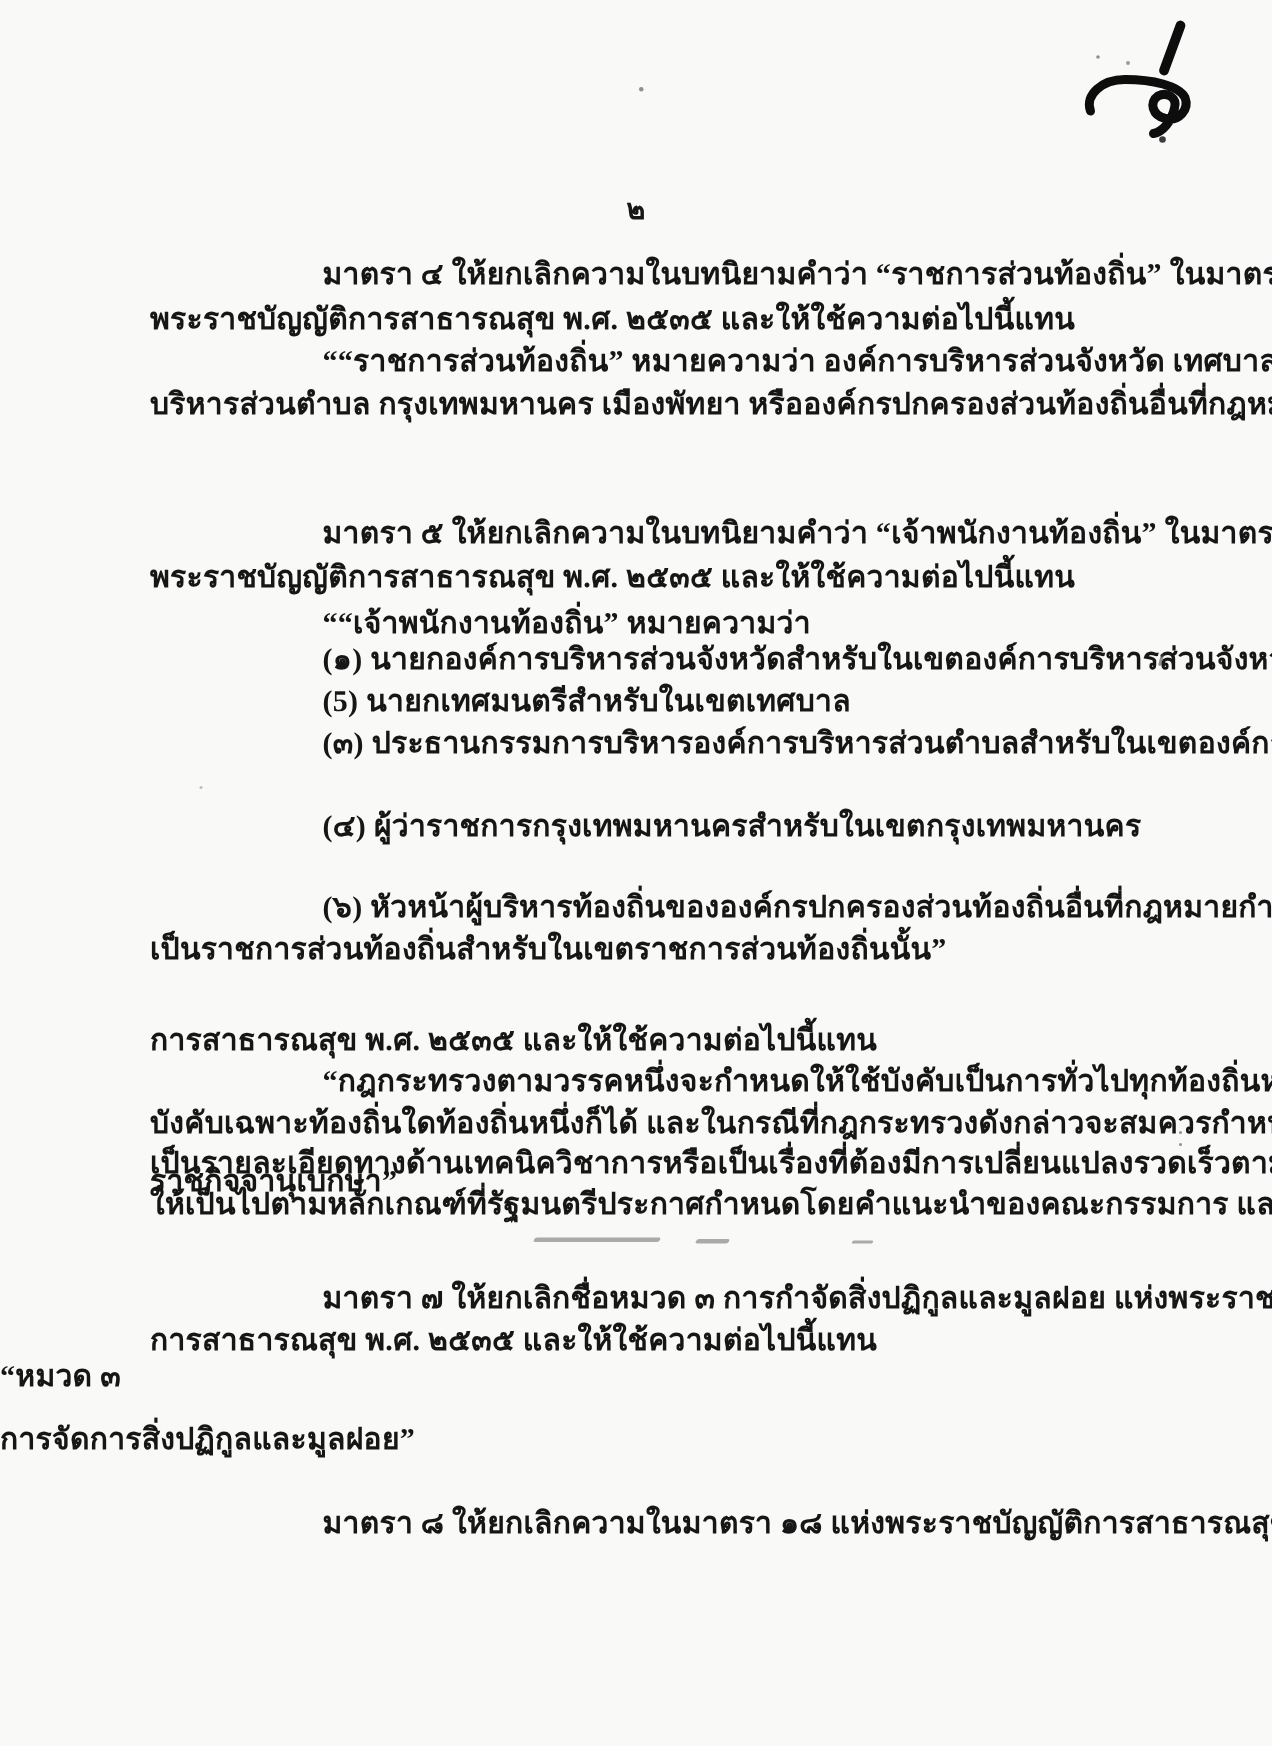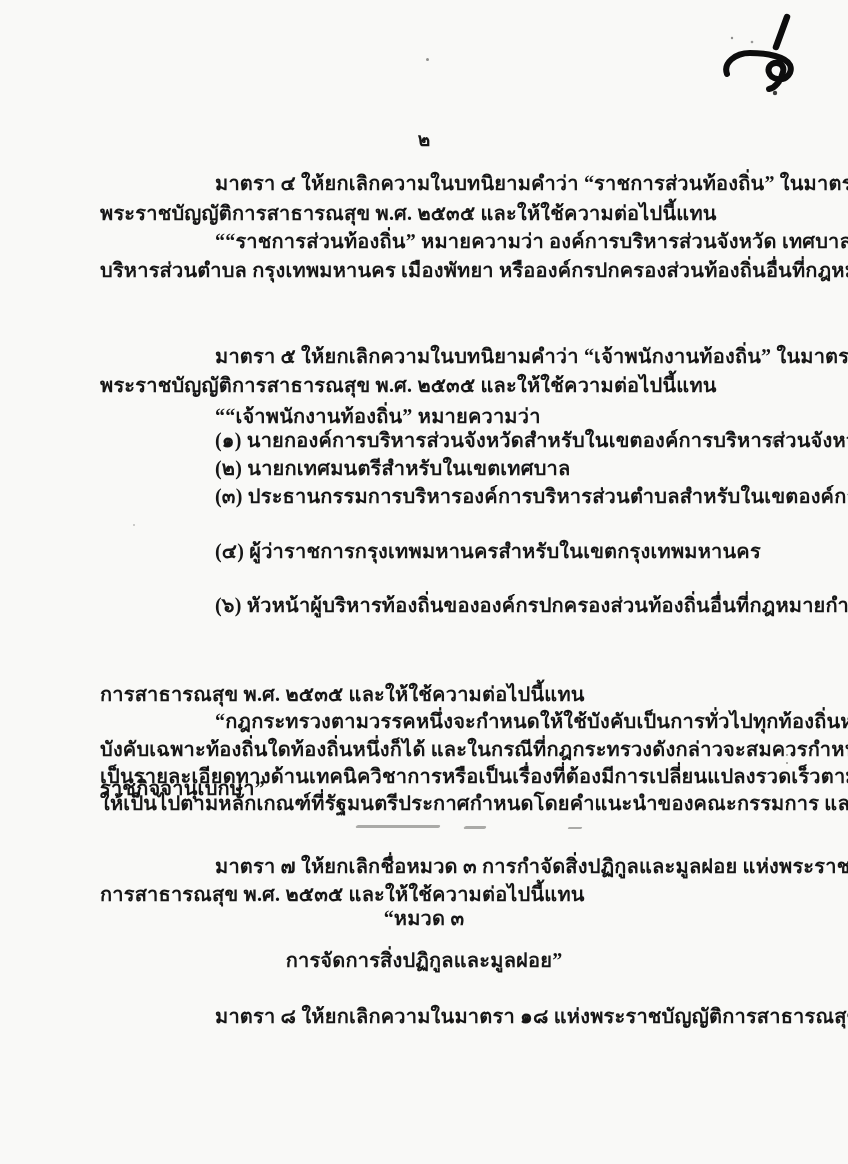--- a/index.html
+++ b/index.html
@@ -20,21 +20,21 @@
     position: absolute;
     left: 100px;
     right: 60px;
     font-size: 20px;
     line-height: 25px;
     font-weight: bold;
     white-space: nowrap;
     letter-spacing: 0.2px;
   }
   .indent { left: 215px; }
-  .center { left: 0; right: 0; text-align: center; }
+  .center { left: 0; right: 0; }
   .pagenum {
     position: absolute;
     top: 124px;
     left: 0; right: 0;
     text-align: center;
     font-size: 19px;
     font-weight: bold;
   }
   .mark-svg {
     position: absolute;
@@ -76,24 +76,25 @@
 
   <div class="line indent" style="top:171px">มาตรา ๔  ให้ยกเลิกความในบทนิยามคำว่า “ราชการส่วนท้องถิ่น” ในมาตรา ๔ แห่ง</div>
   <div class="line" style="top:201px">พระราชบัญญัติการสาธารณสุข พ.ศ. ๒๕๓๕ และให้ใช้ความต่อไปนี้แทน</div>
   <div class="line indent" style="top:229px">““ราชการส่วนท้องถิ่น” หมายความว่า องค์การบริหารส่วนจังหวัด เทศบาล องค์การ</div>
   <div class="line" style="top:258px">บริหารส่วนตำบล กรุงเทพมหานคร เมืองพัทยา หรือองค์กรปกครองส่วนท้องถิ่นอื่นที่กฎหมายกำหนด</div>
 
   <div class="line indent" style="top:344px">มาตรา ๕  ให้ยกเลิกความในบทนิยามคำว่า “เจ้าพนักงานท้องถิ่น” ในมาตรา ๔ แห่ง</div>
   <div class="line" style="top:373px">พระราชบัญญัติการสาธารณสุข พ.ศ. ๒๕๓๕ และให้ใช้ความต่อไปนี้แทน</div>
   <div class="line indent" style="top:404px">““เจ้าพนักงานท้องถิ่น” หมายความว่า</div>
   <div class="line indent" style="top:428px">(๑) นายกองค์การบริหารส่วนจังหวัดสำหรับในเขตองค์การบริหารส่วนจังหวัด</div>
-  <div class="line indent" style="top:456px">(๒) นายกเทศมนตรีสำหรับในเขตเทศบาล</div>
+  <div class="line indent" style="top:456px">(5) นายกเทศมนตรีสำหรับในเขตเทศบาล</div>
   <div class="line indent" style="top:484px">(๓) ประธานกรรมการบริหารองค์การบริหารส่วนตำบลสำหรับในเขตองค์การบริหาร</div>
   <div class="line indent" style="top:539px">(๔) ผู้ว่าราชการกรุงเทพมหานครสำหรับในเขตกรุงเทพมหานคร</div>
   <div class="line indent" style="top:593px">(๖) หัวหน้าผู้บริหารท้องถิ่นขององค์กรปกครองส่วนท้องถิ่นอื่นที่กฎหมายกำหนดให้</div>
+  <div class="line" style="top:621px">เป็นราชการส่วนท้องถิ่นสำหรับในเขตราชการส่วนท้องถิ่นนั้น”</div>
 
   <div class="line" style="top:682px">การสาธารณสุข พ.ศ. ๒๕๓๕ และให้ใช้ความต่อไปนี้แทน</div>
   <div class="line indent" style="top:709px">“กฎกระทรวงตามวรรคหนึ่งจะกำหนดให้ใช้บังคับเป็นการทั่วไปทุกท้องถิ่นหรือให้ใช้</div>
   <div class="line" style="top:737px">บังคับเฉพาะท้องถิ่นใดท้องถิ่นหนึ่งก็ได้ และในกรณีที่กฎกระทรวงดังกล่าวจะสมควรกำหนดให้เรื่องที่</div>
   <div class="line" style="top:764px">เป็นรายละเอียดทางด้านเทคนิควิชาการหรือเป็นเรื่องที่ต้องมีการเปลี่ยนแปลงรวดเร็วตามสภาพสังคม</div>
   <div class="line" style="top:791px">ให้เป็นไปตามหลักเกณฑ์ที่รัฐมนตรีประกาศกำหนดโดยคำแนะนำของคณะกรรมการ และประกาศใน</div>
   <div class="line" style="top:776px">ราชกิจจานุเบกษา”</div>
 
   <div class="smudge" style="left:356px; top:825px; width:84px; height:3px;"></div>
   <div class="smudge" style="left:464px; top:826px; width:22px; height:3px;"></div>

